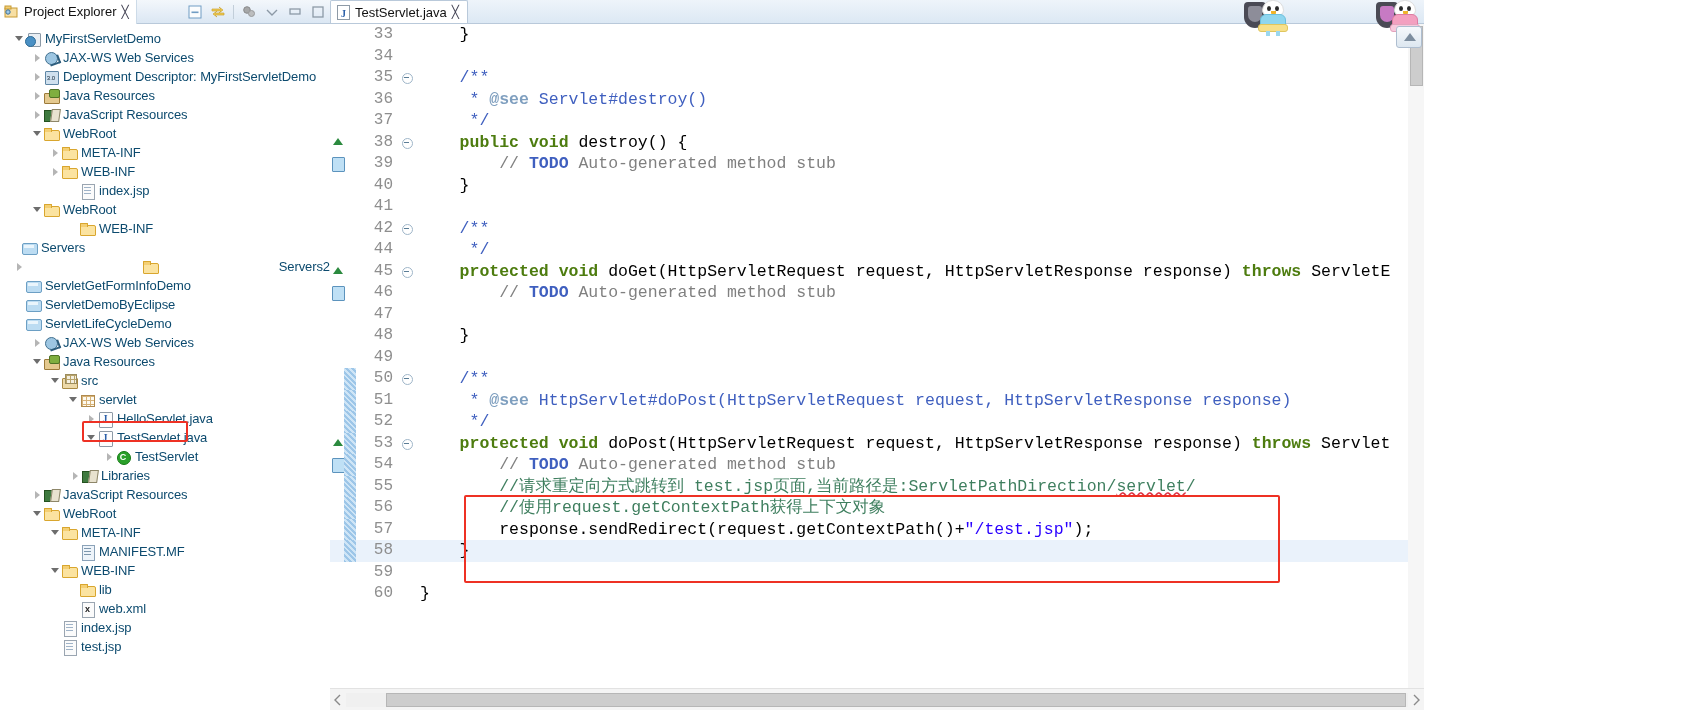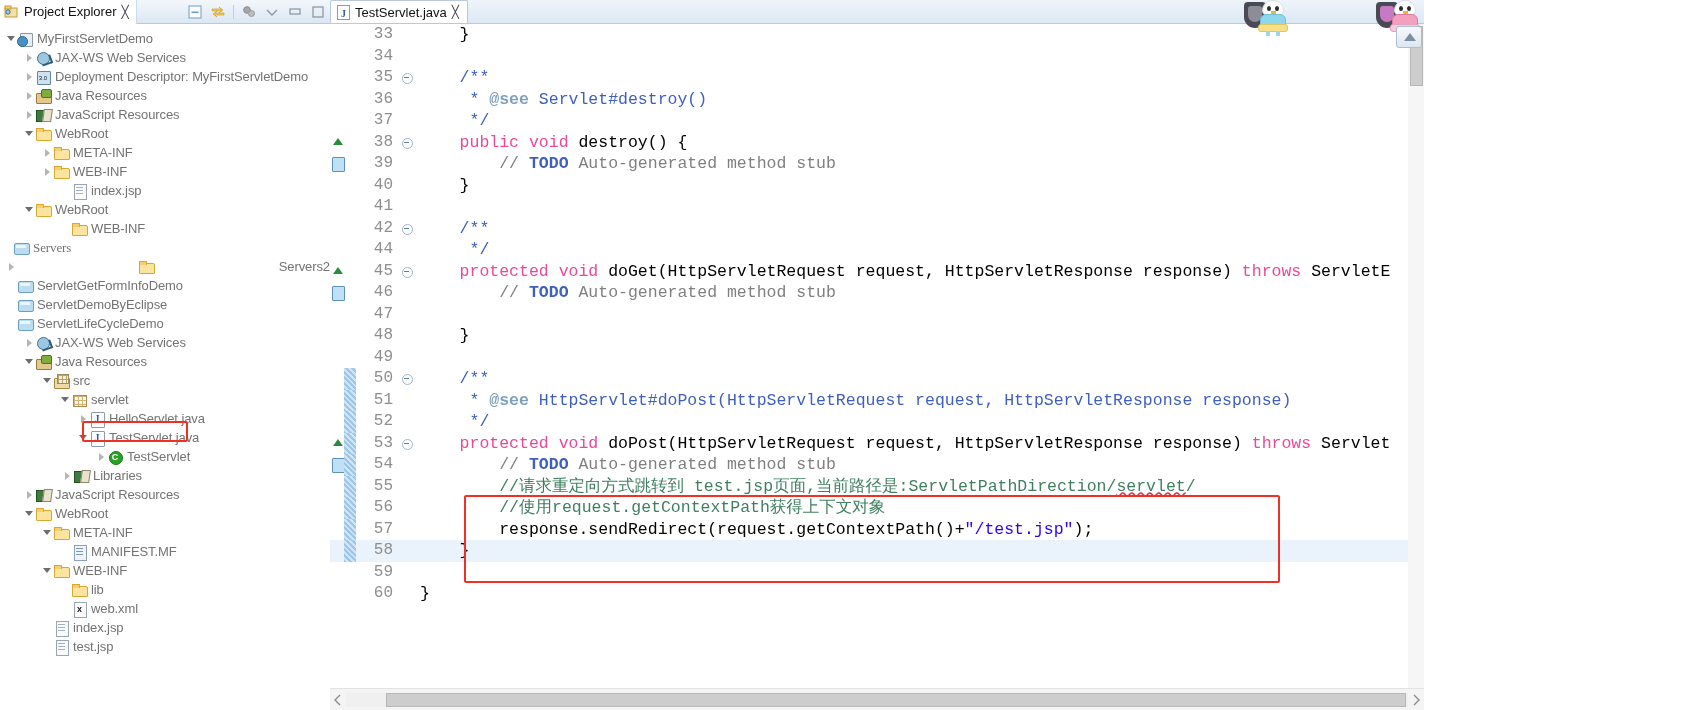--- a/index.html
+++ b/index.html
@@ -27,21 +27,21 @@
     display:flex; align-items:center; gap:5px;
     height:24px; padding:0 7px 0 4px;
     background:#ffffff;
     border-right:1px solid #cddbe8;
     font-size:13px; color:#111;
   }
   #explorer-tab .tab-label { white-space:nowrap; }
   .tb-icons { display:flex; align-items:center; gap:7px; margin-left:auto; padding-right:4px; }
   .tb-ic { width:16px; height:16px; position:relative; opacity:.85; }
 
-  .tree { padding:5px 0 0 0; font-size:13px; color:#737373; }
+  .tree { padding:5px 0 0 0; font-size:13px; color:#0c4a6e;margin-left:8px; }
   .row {
     display:flex; align-items:center; height:19px;
     white-space:nowrap; position:relative;
   }
   .row .lbl { margin-left:4px; letter-spacing:-0.1px; }
   .arrow {
     width:11px; height:11px; flex:0 0 11px; position:relative;
   }
   .arrow.closed::before {
     content:""; position:absolute; left:3px; top:2px;
@@ -232,21 +232,21 @@
   .fold.has::after{
     content:""; position:absolute; left:4px; top:10px; width:5px; height:1px; background:#5b7d96;
   }
   .code-line {
     flex:1; font-family:"Liberation Mono","DejaVu Sans Mono",monospace;
     font-size:16.5px; line-height:21.5px; color:#000; white-space:pre;
     padding-left:4px; letter-spacing:0px;
   }
   .code-row.cur .code-line, .code-row.cur .lnum { background:#eaf2fb; }
   .code-row.cur { background:#eaf2fb; }
-  .kw   { color:#ec4899; font-weight:normal; }
+  .kw   { color:#4d7c0f; font-weight:bold; }
   .cmt  { color:#3f7f5f; }
   .cmt2 { color:#808080; }
   .todo { color:#3f5fbf; font-weight:bold; }
   .doc  { color:#3f5fbf; }
   .doctag { color:#7f9fbf; font-weight:bold; }
   .str  { color:#2a00ff; }
   .plain{ color:#000; }
   .sq { text-decoration: underline wavy #d34; text-decoration-skip-ink:none; }
 
   #redbox {
@@ -401,21 +401,21 @@
         <div class="row" style="padding-left: 24px;">
           <span class="arrow open"></span>
           <span class="ico folder"></span>
           <span class="lbl">WebRoot</span>
         </div>
         <div class="row" style="padding-left: 60px;">
           <span class="arrow none"></span>
           <span class="ico folder"></span>
           <span class="lbl">WEB-INF</span>
         </div>
-        <div class="row" style="padding-left: 2px; font-family: Liberation Serif, serif;">
+        <div class="row" style="padding-left: 2px;">
           <span class="arrow none"></span>
           <span class="ico projfolder"></span>
           <span class="lbl">Servers</span>
         </div>
         <div class="row" style="padding-left: 6px; justify-content: space-between;">
           <span class="arrow closed"></span>
           <span class="ico folder"></span>
           <span class="lbl">Servers2</span>
         </div>
         <div class="row" style="padding-left: 6px;">

